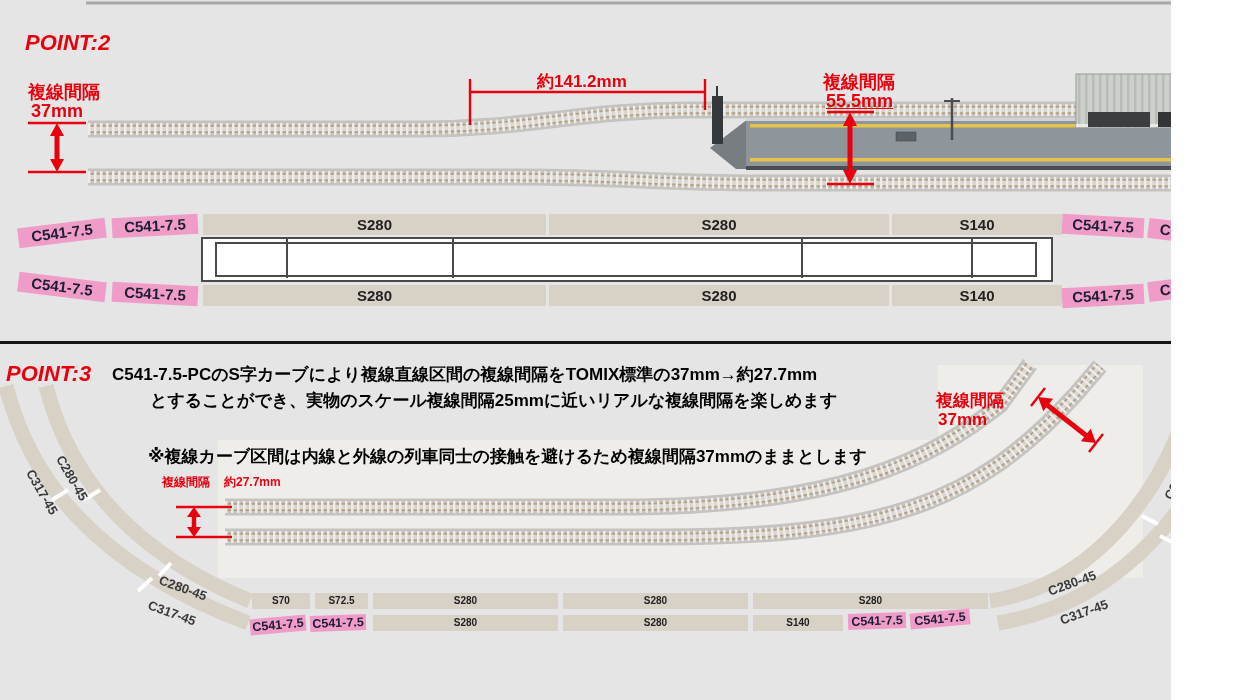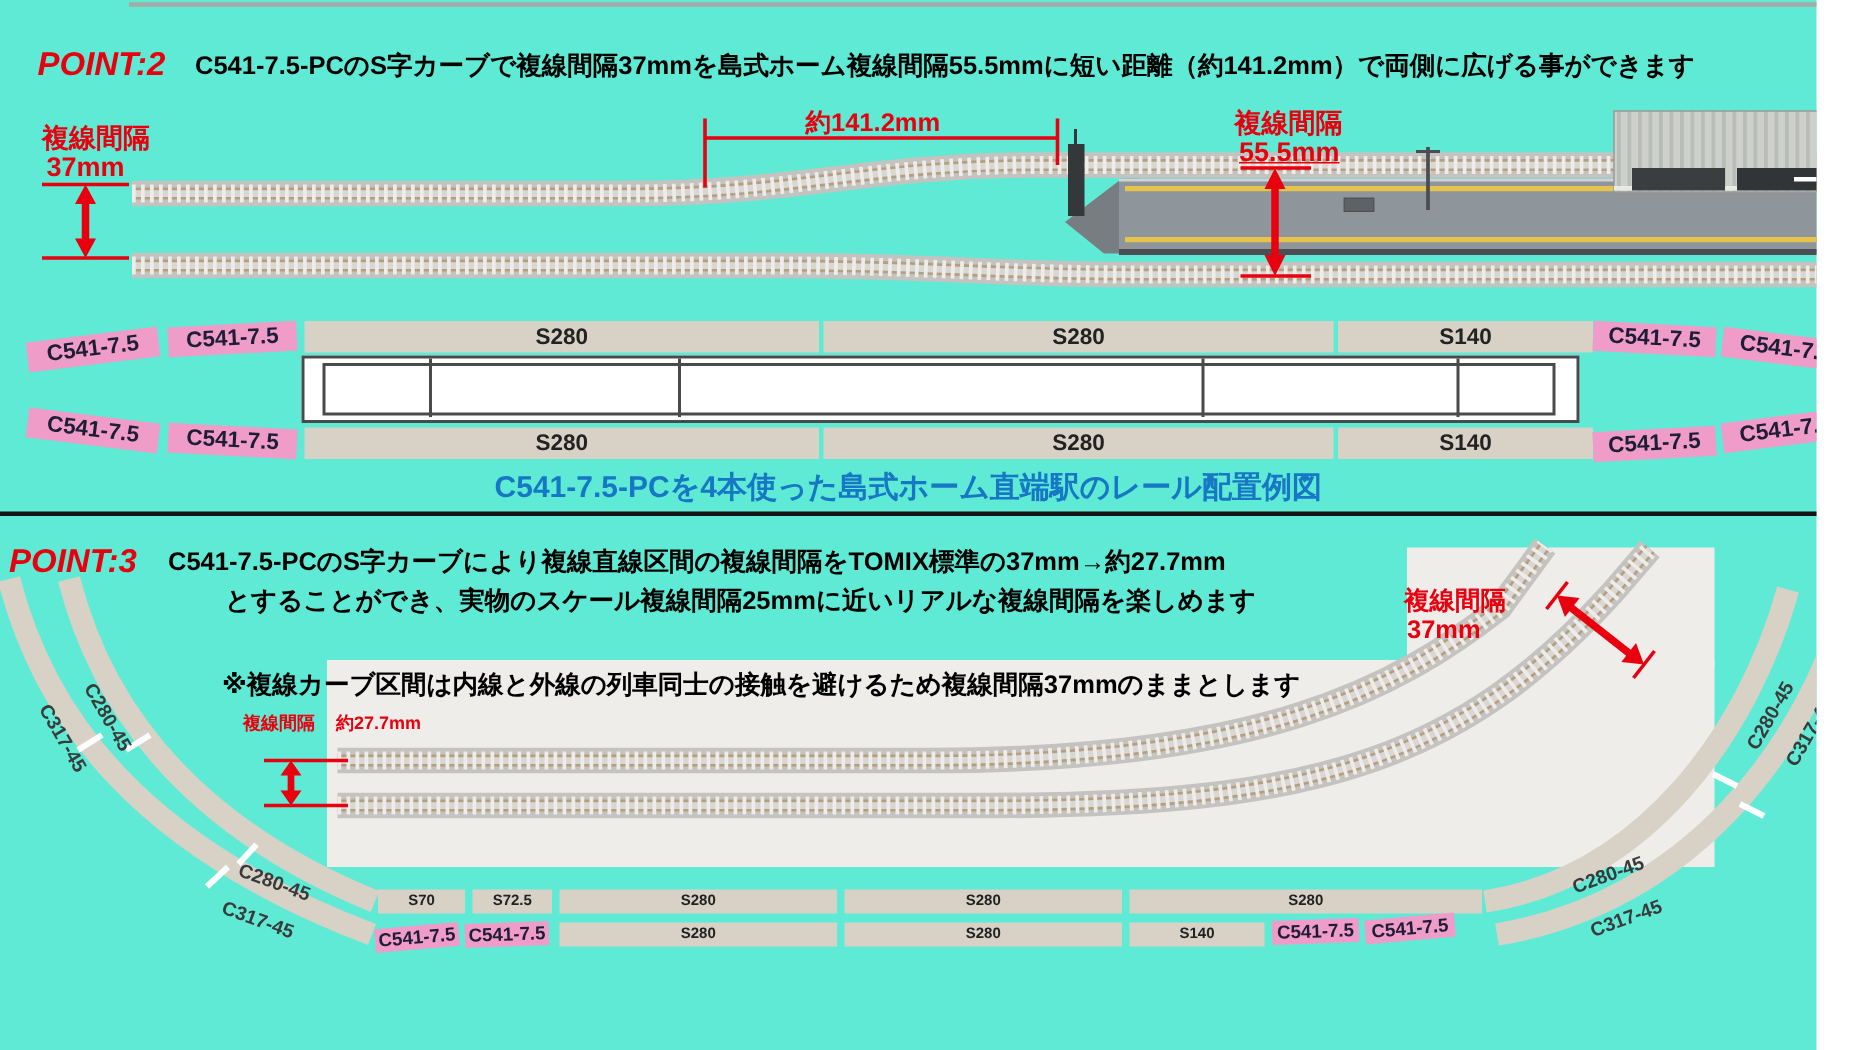--- a/index.html
+++ b/index.html
@@ -1,17 +1,17 @@
 <!DOCTYPE html>
 <html><head>
 <meta charset="utf-8">
 <style>
   html,body{margin:0;padding:0;background:#fff;}
-  #page{position:relative;width:1171px;height:700px;background:#5eead4;overflow:hidden;
-        font-family:"Liberation Sans","DejaVu Sans",sans-serif;padding-left:40px;}
+  #page{position:relative;width:1171px;height:700px;background:#e5e5e5;overflow:hidden;
+        font-family:"Liberation Sans","DejaVu Sans",sans-serif;}
   .abs{position:absolute;}
   .heading{position:absolute;color:#e8000f;font-weight:700;font-style:italic;
            font-size:22px;letter-spacing:0px;white-space:nowrap;}
   .desc{position:absolute;color:#000;font-weight:700;font-size:17px;white-space:nowrap;}
   .redlabel{position:absolute;color:#e8000f;font-weight:700;font-size:18px;white-space:nowrap;}
   .bluecaption{position:absolute;left:0;right:0;text-align:center;color:#1677c4;
                font-weight:700;font-size:20px;white-space:nowrap;}
   .bar{position:absolute;height:21px;background:#d8d1c6;color:#222;
        font-size:15px;font-weight:600;line-height:21px;text-align:center;}
   .bar.small{height:16px;font-size:10px;line-height:16px;}
@@ -138,21 +138,20 @@
     </g>
     <g>
       <path class="arc" d="M 998 623 C 1125 602 1205 500 1234 393"></path>
       <path class="arc" d="M 990 601 C 1095 585 1165 490 1192 393"></path>
       <path class="arcgap" d="M 1142 516 L 1158 524"></path>
       <path class="arcgap" d="M 1160 536 L 1176 544"></path>
     </g>
   </svg>
 
   <div class="heading" style="left:25px;top:30px;">POINT:2</div>
-  <div class="desc" style="left:130px;top:32px;">C541-7.5-PCのS字カーブで複線間隔37mmを島式ホーム複線間隔55.5mmに短い距離（約141.2mm）で両側に広げる事ができます</div>
 
   <div class="redlabel" style="left:28px;top:80px;">複線間隔</div>
   <div class="redlabel" style="left:31px;top:101px;">37mm</div>
   <div class="redlabel" style="left:537px;top:70px;font-size:17px;">約141.2mm</div>
   <div class="redlabel" style="left:823px;top:70px;">複線間隔</div>
   <div class="redlabel" style="left:826px;top:91px;text-decoration:underline;">55.5mm</div>
 
   <div class="plabel" style="left:18px;top:223px;width:88px;transform:rotate(-7deg);">C541-7.5</div>
   <div class="plabel" style="left:112px;top:216px;width:86px;transform:rotate(-3deg);">C541-7.5</div>
   <div class="bar" style="left:203px;top:214px;width:343px;">S280</div>
@@ -169,21 +168,20 @@
   <div class="pf-v" style="left:971px;top:239px;height:39px;"></div>
 
   <div class="plabel" style="left:18px;top:277px;width:88px;transform:rotate(7deg);">C541-7.5</div>
   <div class="plabel" style="left:112px;top:284px;width:86px;transform:rotate(3deg);">C541-7.5</div>
   <div class="bar" style="left:203px;top:285px;width:343px;">S280</div>
   <div class="bar" style="left:549px;top:285px;width:340px;">S280</div>
   <div class="bar" style="left:892px;top:285px;width:170px;">S140</div>
   <div class="plabel" style="left:1062px;top:286px;width:82px;transform:rotate(-3deg);">C541-7.5</div>
   <div class="plabel" style="left:1148px;top:277px;width:85px;transform:rotate(-7deg);">C541-7.5</div>
 
-  <div class="bluecaption" style="top:311px;">C541-7.5-PCを4本使った島式ホーム直端駅のレール配置例図</div>
 
   <div class="divider" style="left:0;top:341px;width:1244px;height:3px;"></div>
 
   <div class="heading" style="left:6px;top:361px;">POINT:3</div>
   <div class="desc" style="left:112px;top:363px;">C541-7.5-PCのS字カーブにより複線直線区間の複線間隔をTOMIX標準の37mm→約27.7mm</div>
   <div class="desc" style="left:150px;top:389px;">とすることができ、実物のスケール複線間隔25mmに近いリアルな複線間隔を楽しめます</div>
   <div class="desc" style="left:148px;top:414px;margin-top:31px;">※複線カーブ区間は内線と外線の列車同士の接触を避けるため複線間隔37mmのままとします</div>
 
   <div class="redlabel" style="left:162px;top:474px;font-size:12px;">
     <span>複線間隔</span><span style="display:inline-block;width:14px;"></span><span>約27.7mm</span>

